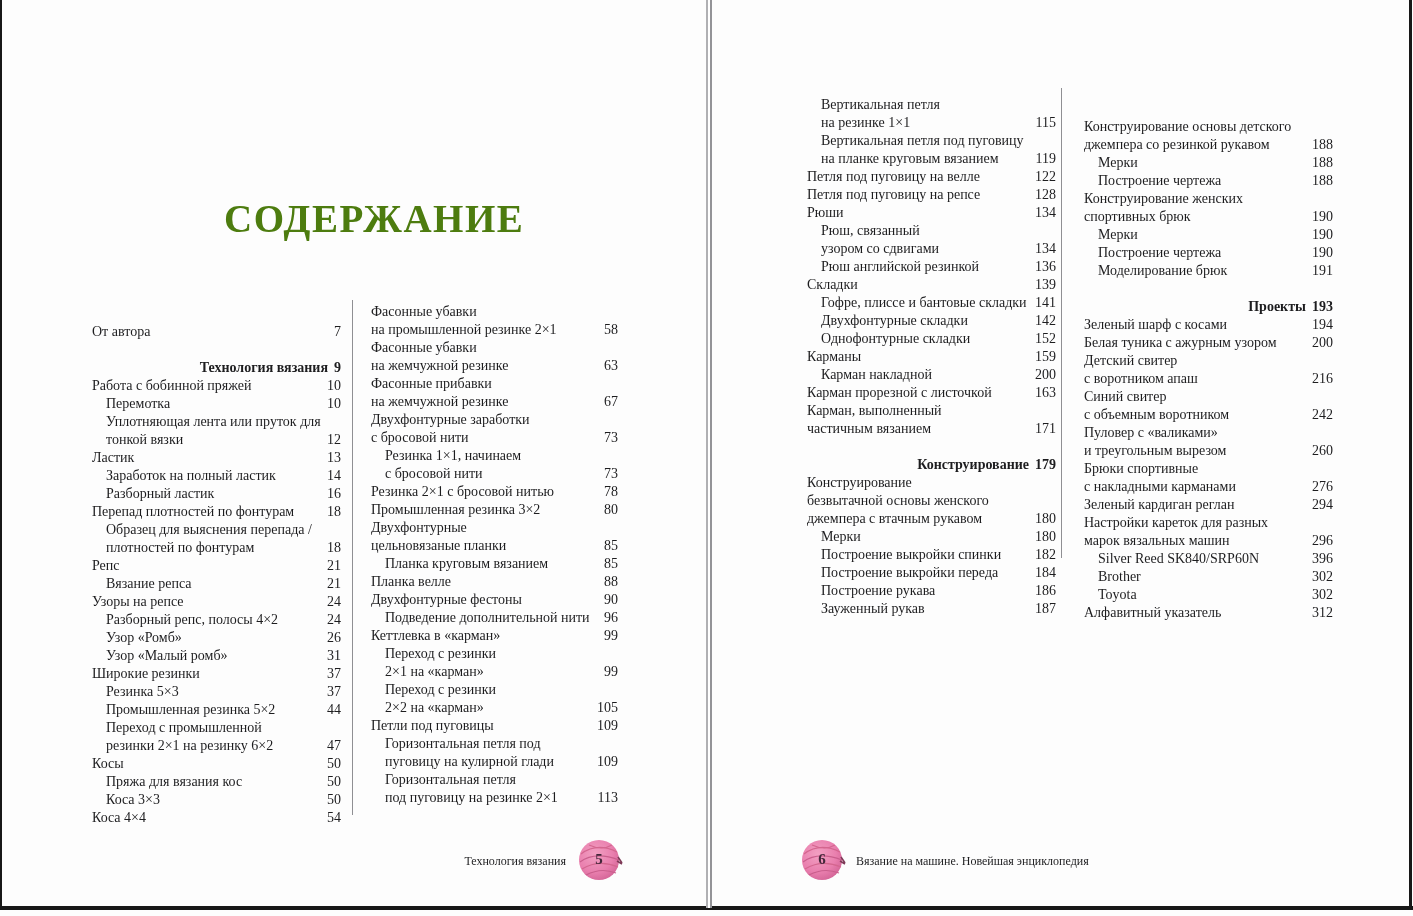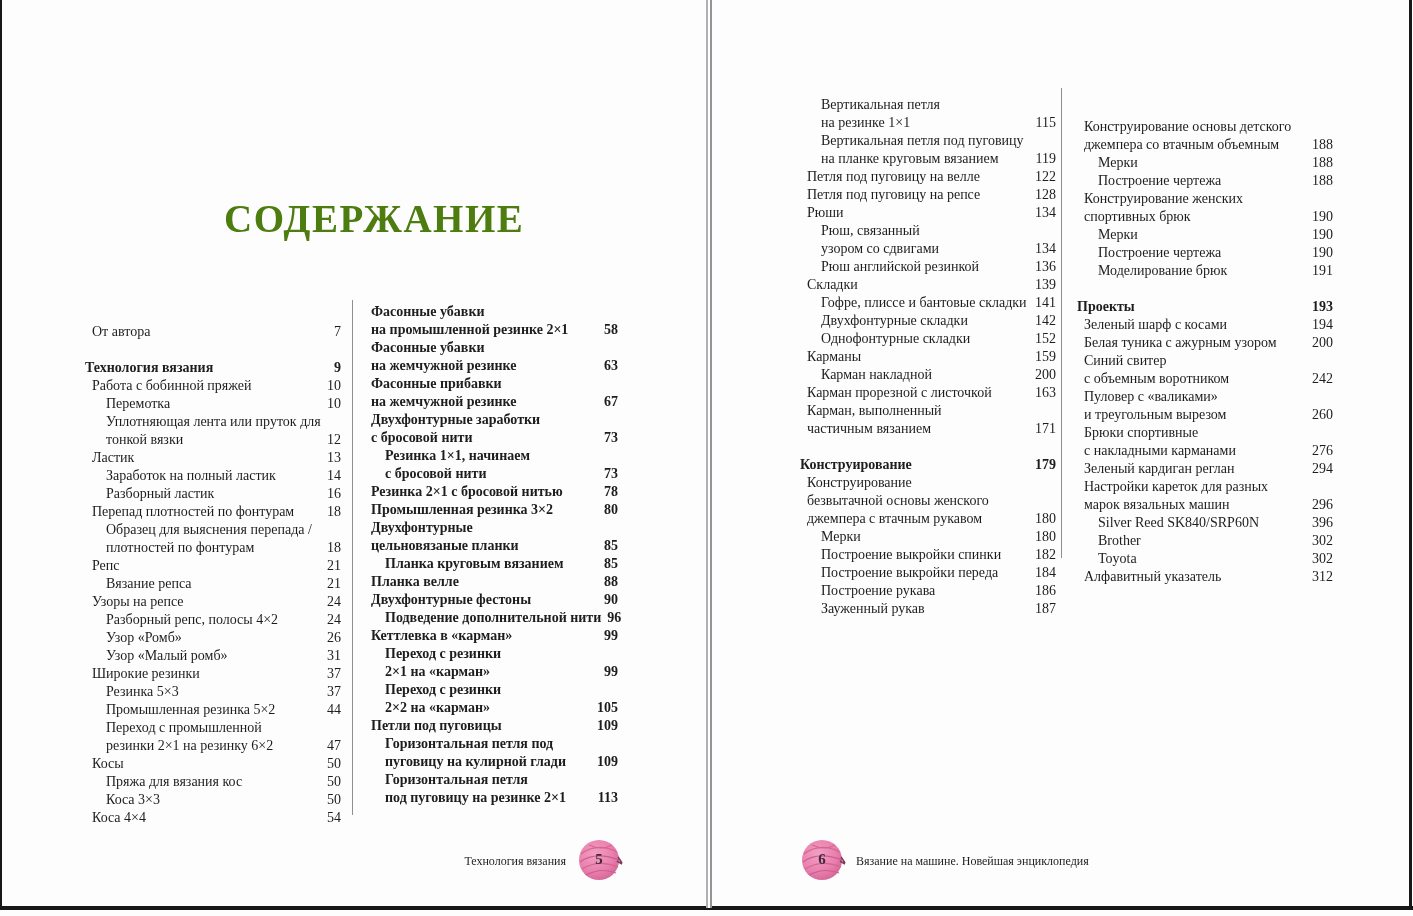--- a/index.html
+++ b/index.html
@@ -30,30 +30,30 @@
   }
 
   .title {
     position: absolute; left: 224px; top: 196px;
     font-size: 39px; font-weight: bold; color: #4d7c0f;
     letter-spacing: 1.5px; white-space: nowrap;
   }
 
   .toc-col { position: absolute; font-size: 14px; line-height: 18px; }
   #col-l1 { left: 85px;   top: 303px; width: 256px; margin-top: 20px; }
-  #col-l2 { left: 364px;  top: 303px; width: 254px; font-weight: bold; }
+  #col-l2 { left: 364px;  top: 303px; width: 254px; }
   #col-r1 { left: 800px;  top: 96px;  width: 256px; }
   #col-r2 { left: 1077px; top: 96px;  width: 256px; margin-top: 22px; }
 
   .vdiv { position: absolute; width: 1px; background: #8f8f93; }
   #div-left  { left: 352px;  top: 300px; height: 515px; }
   #div-right { left: 1061px; top: 88px;  height: 470px; }
 
   .entry .line { display: flex; justify-content: space-between; white-space: nowrap; }
-  .entry.lvl0 .line { padding-left: 0; }
+  .entry.lvl0 .line { padding-left: 0; justify-content: flex-end; }
   .entry.lvl1 .line { padding-left: 7px; }
   .entry.lvl2 .line { padding-left: 21px; }
   .entry.bold { font-weight: bold; }
   .entry.gap  { margin-top: 18px; }
   .num { flex-shrink: 0; padding-left: 6px; }
 
   .footer-label { position: absolute; font-size: 12px; top: 854px; white-space: nowrap; }
   #footer-label-left  { left: 380px; width: 186px; text-align: right; }
   #footer-label-right { left: 856px; }
 
@@ -548,21 +548,21 @@
         </div>
       </div>
     </div>
   <div class="vdiv" id="div-right"></div>
   <div class="toc-col" id="col-r2">
       <div class="entry lvl1">
         <div class="line">
           <span class="txt">Конструирование основы детского</span>
         </div>
         <div class="line">
-          <span class="txt">джемпера со втачным объемным</span>
+          <span class="txt">джемпера со резинкой рукавом</span>
           <span class="num">188</span>
         </div>
       </div>
       <div class="entry lvl2">
         <div class="line">
           <span class="txt">Мерки</span>
           <span class="num">188</span>
         </div>
       </div>
       <div class="entry lvl2">
@@ -607,20 +607,29 @@
       <div class="entry lvl1">
         <div class="line">
           <span class="txt">Зеленый шарф с косами</span>
           <span class="num">194</span>
         </div>
       </div>
       <div class="entry lvl1">
         <div class="line">
           <span class="txt">Белая туника с ажурным узором</span>
           <span class="num">200</span>
+        </div>
+      </div>
+      <div class="entry lvl1">
+        <div class="line">
+          <span class="txt">Детский свитер</span>
+        </div>
+        <div class="line">
+          <span class="txt">с воротником апаш</span>
+          <span class="num">216</span>
         </div>
       </div>
       <div class="entry lvl1">
         <div class="line">
           <span class="txt">Синий свитер</span>
         </div>
         <div class="line">
           <span class="txt">с объемным воротником</span>
           <span class="num">242</span>
         </div>

